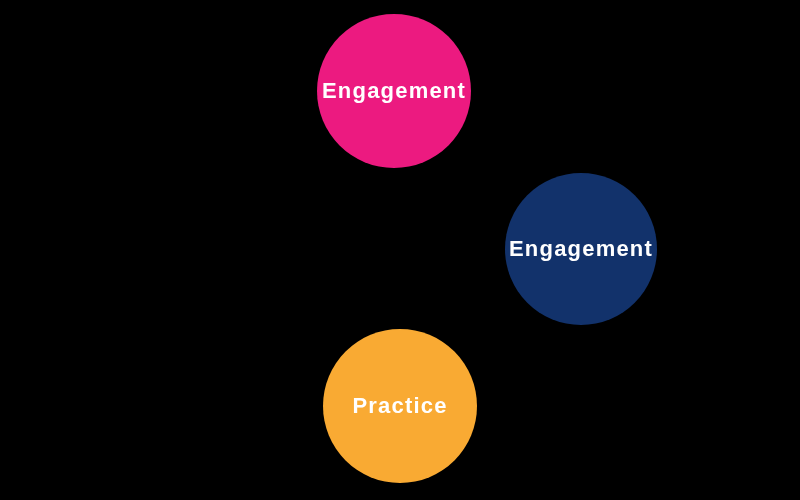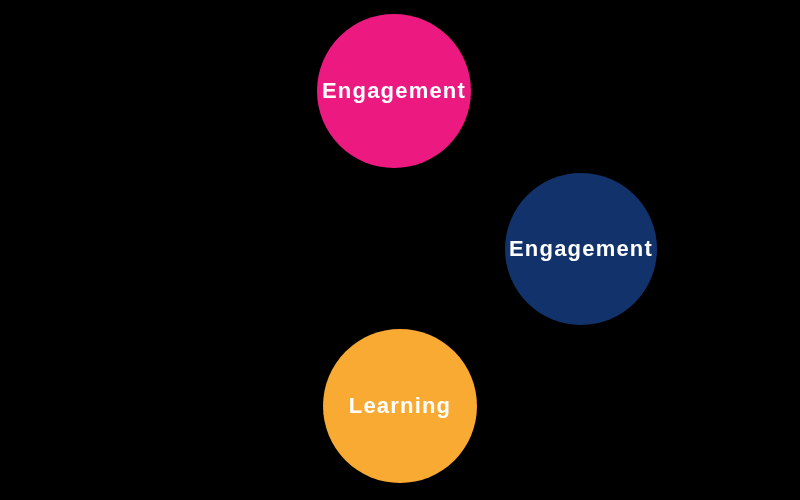--- a/index.html
+++ b/index.html
@@ -37,16 +37,16 @@
   <div class="node" style="left: 317px; top: 14px; width: 154px; height: 154px; background: rgb(236, 26, 128); color: rgb(255, 255, 255);">
     <span class="node-label">Engagement</span>
   </div>
 
 
   <div class="node" style="left: 505px; top: 173px; width: 152px; height: 152px; background: rgb(18, 50, 107); color: rgb(255, 255, 255);">
     <span class="node-label">Engagement</span>
   </div>
 
   <div class="node" style="left: 323px; top: 329px; width: 154px; height: 154px; background: rgb(249, 170, 51); color: rgb(255, 255, 255);">
-    <span class="node-label">Learning</span>
+    <span class="node-label">Practice</span>
   </div>
 
 </div>
 
 </body></html>

